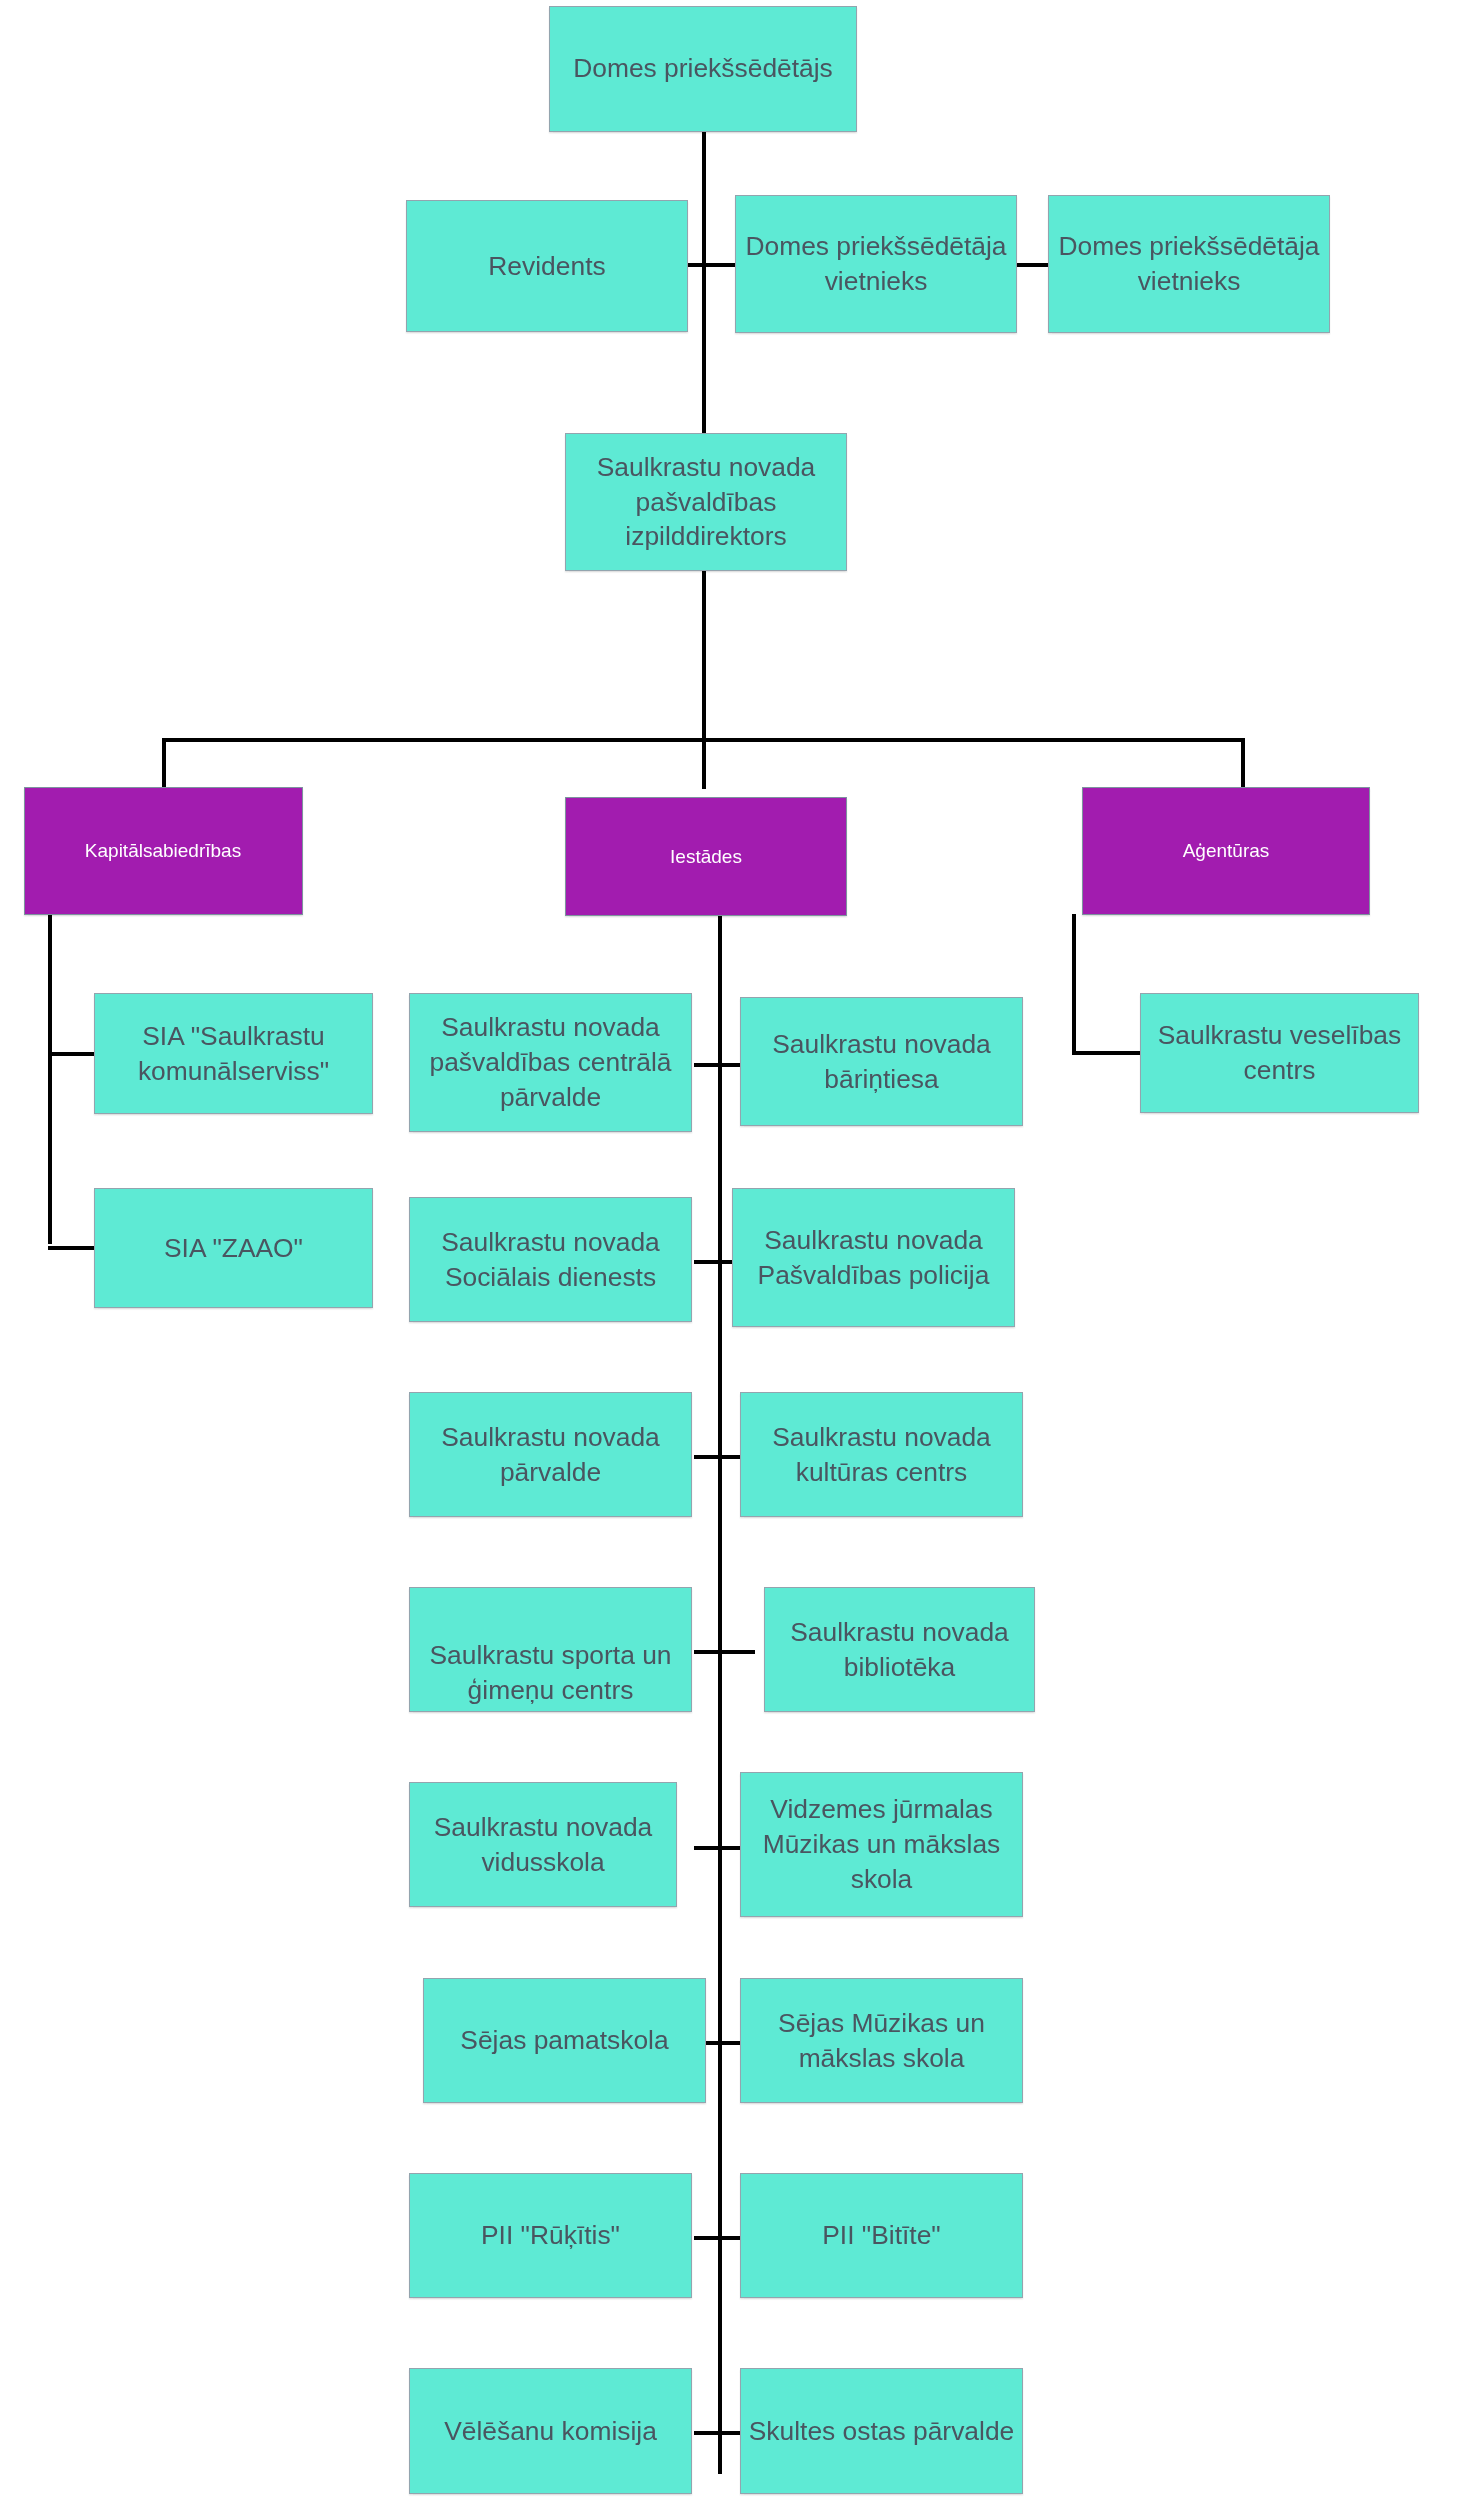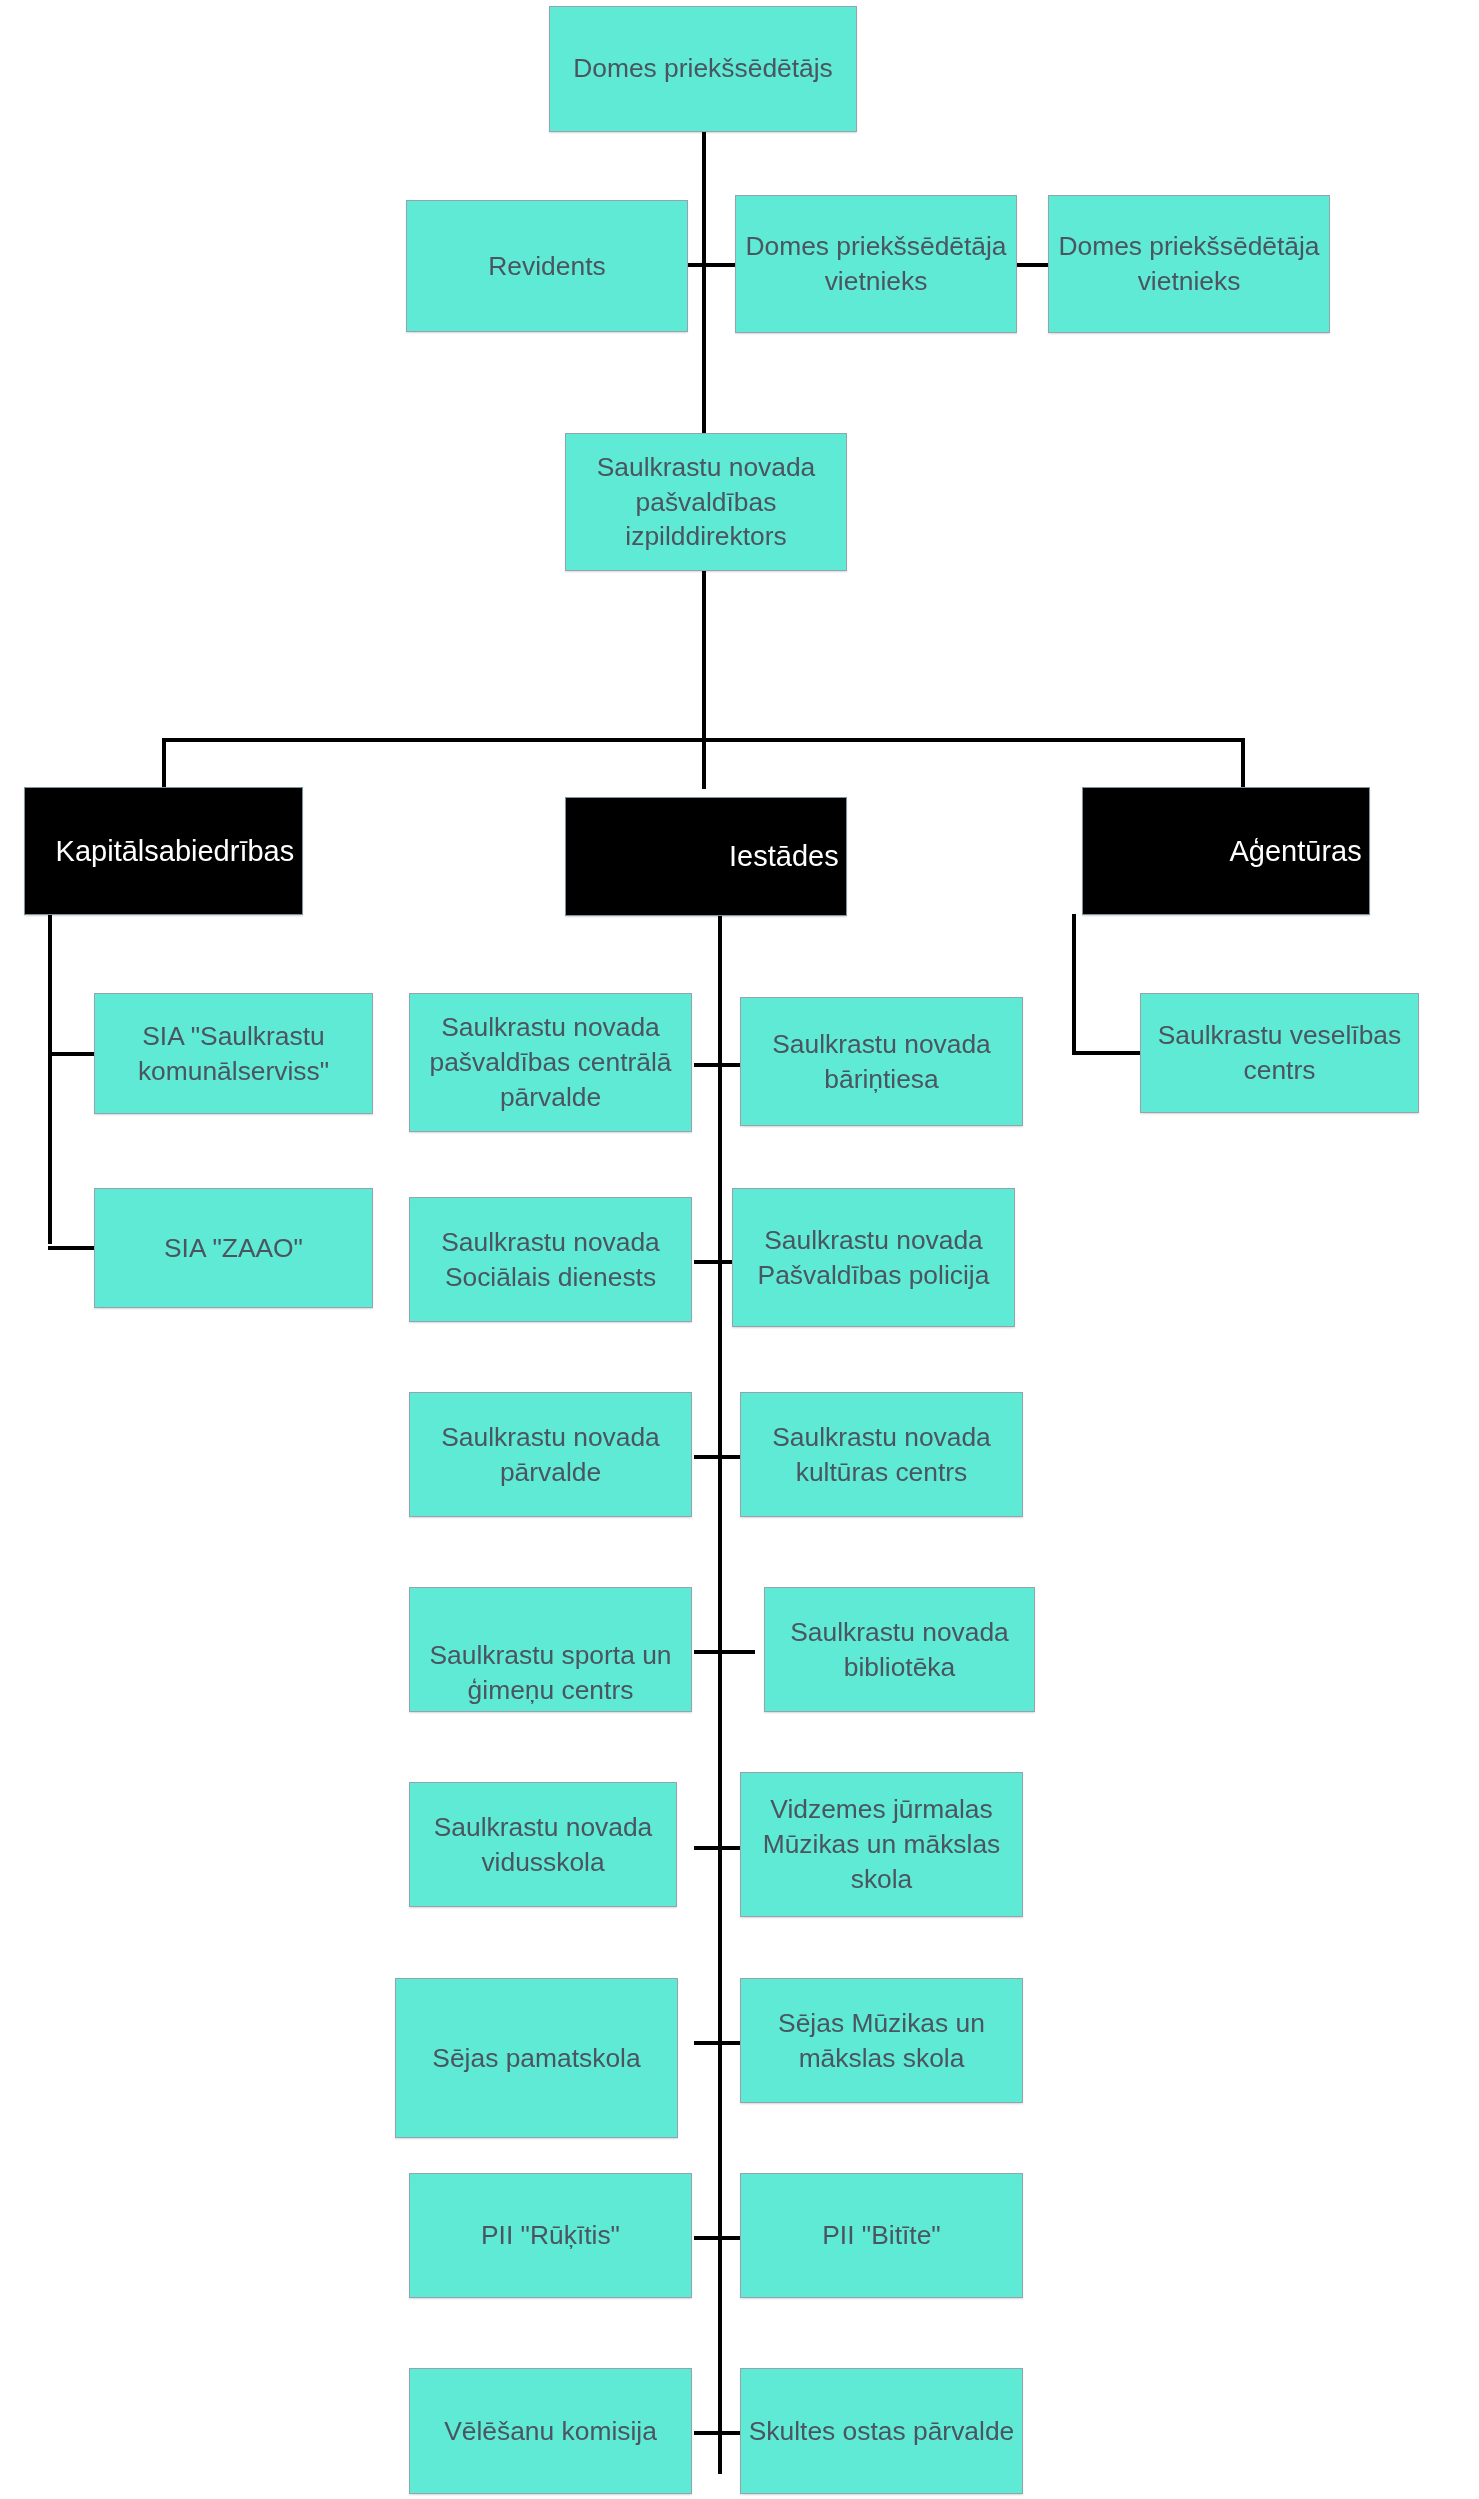--- a/index.html
+++ b/index.html
@@ -17,25 +17,24 @@
     justify-content:center;
     text-align:center;
     font-size:26.4px;
     line-height:1.32;
     padding:2.9px 7.3px;
     z-index:3;
     box-shadow:0 1.5px 1.5px rgba(0,0,0,0.12);
   }
   .node span{display:block;width:100%;}
   .node.dark{
-    background:#000000;
+    background:#a21caf;
     border:1.5px solid #7d939e;
     color:#ffffff;
-    font-size:29px;
-    text-align:right;
+    font-size:19px;
   }
   .line{position:absolute;background:#000000;z-index:1;}
   .line.v{width:3.7px;}
   .line.h{height:3.7px;}
 </style>
 </head>
 <body>
 
 <div id="chart">
 
@@ -127,21 +126,21 @@
   </div>
   <div class="node" style="left:409px;top:1392px;width:283px;height:125px;">
     <span>Saulkrastu novada pārvalde</span>
   </div>
   <div class="node" style="left:409px;top:1587px;width:283px;height:125px;align-items:flex-end;">
     <span>Saulkrastu sporta un ģimeņu centrs</span>
   </div>
   <div class="node" style="left:409px;top:1782px;width:268px;height:125px;">
     <span>Saulkrastu novada vidusskola</span>
   </div>
-  <div class="node" style="left:395px;top:1978px;width:283px;height:160px;">
+  <div class="node" style="left:423px;top:1978px;width:283px;height:125px;">
     <span>Sējas pamatskola</span>
   </div>
   <div class="node" style="left:409px;top:2173px;width:283px;height:125px;">
     <span>PII "Rūķītis"</span>
   </div>
   <div class="node" style="left:409px;top:2368px;width:283px;height:126px;">
     <span>Vēlēšanu komisija</span>
   </div>
 
   <div class="node" style="left:740px;top:997px;width:283px;height:129px;">

